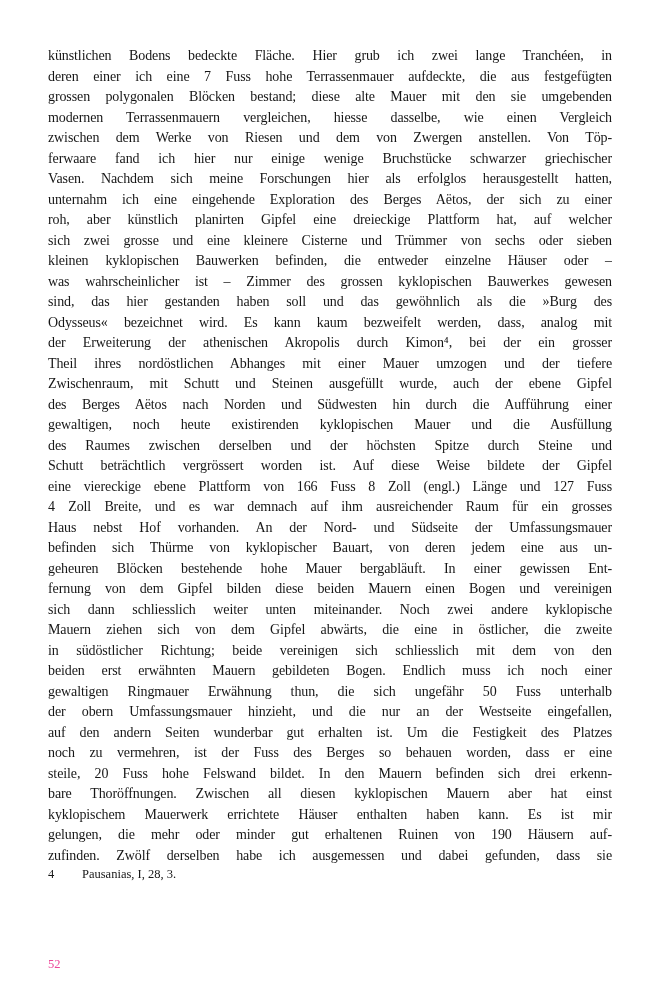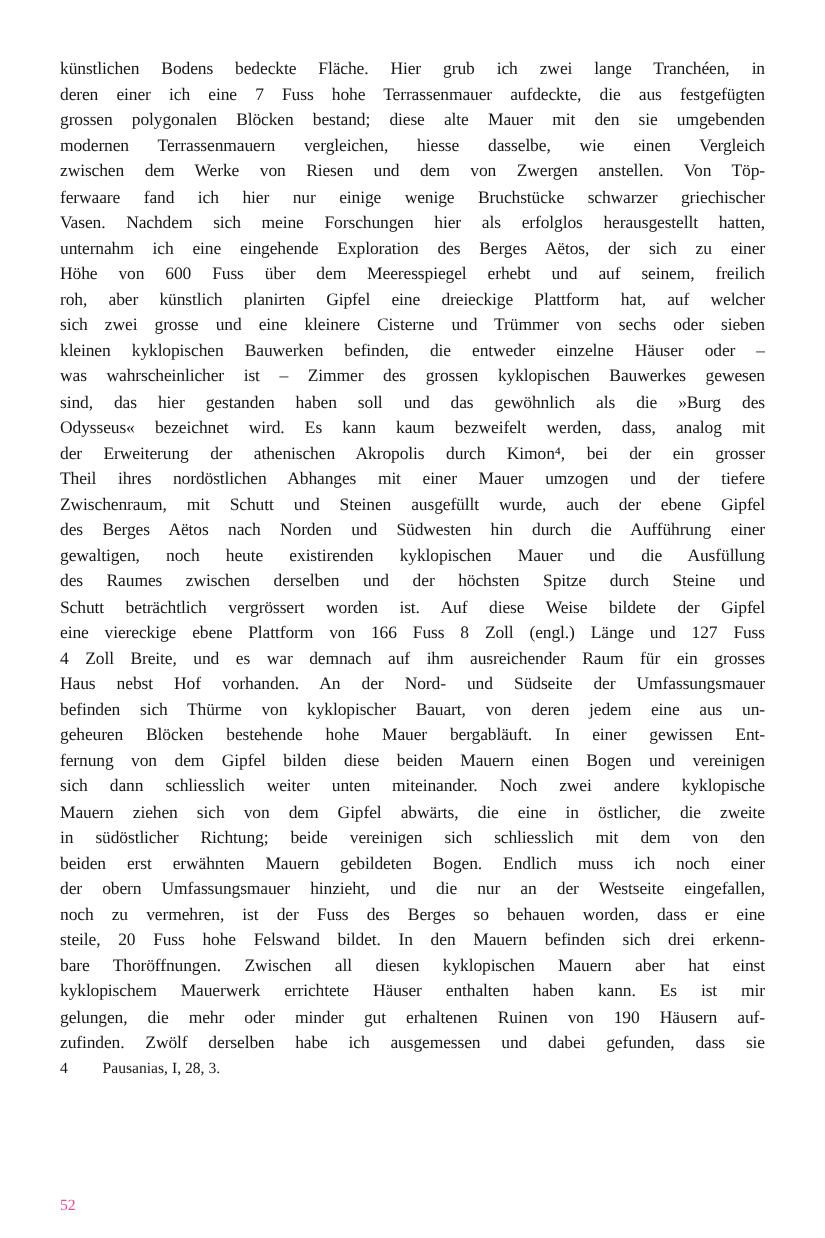--- a/index.html
+++ b/index.html
@@ -56,21 +56,20 @@
 
   <div class="body-text">
       <div class="line">künstlichen Bodens bedeckte Fläche. Hier grub ich zwei lange Tranchéen, in</div>
       <div class="line">deren einer ich eine 7 Fuss hohe Terrassenmauer aufdeckte, die aus festgefügten</div>
       <div class="line">grossen polygonalen Blöcken bestand; diese alte Mauer mit den sie umgebenden</div>
       <div class="line">modernen Terrassenmauern vergleichen, hiesse dasselbe, wie einen Vergleich</div>
       <div class="line">zwischen dem Werke von Riesen und dem von Zwergen anstellen. Von Töp-</div>
       <div class="line">ferwaare fand ich hier nur einige wenige Bruchstücke schwarzer griechischer</div>
       <div class="line">Vasen. Nachdem sich meine Forschungen hier als erfolglos herausgestellt hatten,</div>
       <div class="line">unternahm ich eine eingehende Exploration des Berges Aëtos, der sich zu einer</div>
-      <div class="line">Höhe von 600 Fuss über dem Meeresspiegel erhebt und auf seinem, freilich</div>
       <div class="line">roh, aber künstlich planirten Gipfel eine dreieckige Plattform hat, auf welcher</div>
       <div class="line">sich zwei grosse und eine kleinere Cisterne und Trümmer von sechs oder sieben</div>
       <div class="line">kleinen kyklopischen Bauwerken befinden, die entweder einzelne Häuser oder –</div>
       <div class="line">was wahrscheinlicher ist – Zimmer des grossen kyklopischen Bauwerkes gewesen</div>
       <div class="line">sind, das hier gestanden haben soll und das gewöhnlich als die »Burg des</div>
       <div class="line">Odysseus« bezeichnet wird. Es kann kaum bezweifelt werden, dass, analog mit</div>
       <div class="line">der Erweiterung der athenischen Akropolis durch Kimon⁴, bei der ein grosser</div>
       <div class="line">Theil ihres nordöstlichen Abhanges mit einer Mauer umzogen und der tiefere</div>
       <div class="line">Zwischenraum, mit Schutt und Steinen ausgefüllt wurde, auch der ebene Gipfel</div>
       <div class="line">des Berges Aëtos nach Norden und Südwesten hin durch die Aufführung einer</div>
@@ -80,21 +79,23 @@
       <div class="line">eine viereckige ebene Plattform von 166 Fuss 8 Zoll (engl.) Länge und 127 Fuss</div>
       <div class="line">4 Zoll Breite, und es war demnach auf ihm ausreichender Raum für ein grosses</div>
       <div class="line">Haus nebst Hof vorhanden. An der Nord- und Südseite der Umfassungsmauer</div>
       <div class="line">befinden sich Thürme von kyklopischer Bauart, von deren jedem eine aus un-</div>
       <div class="line">geheuren Blöcken bestehende hohe Mauer bergabläuft. In einer gewissen Ent-</div>
       <div class="line">fernung von dem Gipfel bilden diese beiden Mauern einen Bogen und vereinigen</div>
       <div class="line">sich dann schliesslich weiter unten miteinander. Noch zwei andere kyklopische</div>
       <div class="line">Mauern ziehen sich von dem Gipfel abwärts, die eine in östlicher, die zweite</div>
       <div class="line">in südöstlicher Richtung; beide vereinigen sich schliesslich mit dem von den</div>
       <div class="line">beiden erst erwähnten Mauern gebildeten Bogen. Endlich muss ich noch einer</div>
+      <div class="line">gewaltigen Ringmauer Erwähnung thun, die sich ungefähr 50 Fuss unterhalb</div>
       <div class="line">der obern Umfassungsmauer hinzieht, und die nur an der Westseite eingefallen,</div>
+      <div class="line">auf den andern Seiten wunderbar gut erhalten ist. Um die Festigkeit des Platzes</div>
       <div class="line">noch zu vermehren, ist der Fuss des Berges so behauen worden, dass er eine</div>
       <div class="line">steile, 20 Fuss hohe Felswand bildet. In den Mauern befinden sich drei erkenn-</div>
       <div class="line">bare Thoröffnungen. Zwischen all diesen kyklopischen Mauern aber hat einst</div>
       <div class="line">kyklopischem Mauerwerk errichtete Häuser enthalten haben kann. Es ist mir</div>
       <div class="line">gelungen, die mehr oder minder gut erhaltenen Ruinen von 190 Häusern auf-</div>
       <div class="line">zufinden. Zwölf derselben habe ich ausgemessen und dabei gefunden, dass sie</div>
     </div>
 
   <div class="footnote">
     <span class="fn-num">4</span><span>Pausanias, I, 28, 3.</span>

